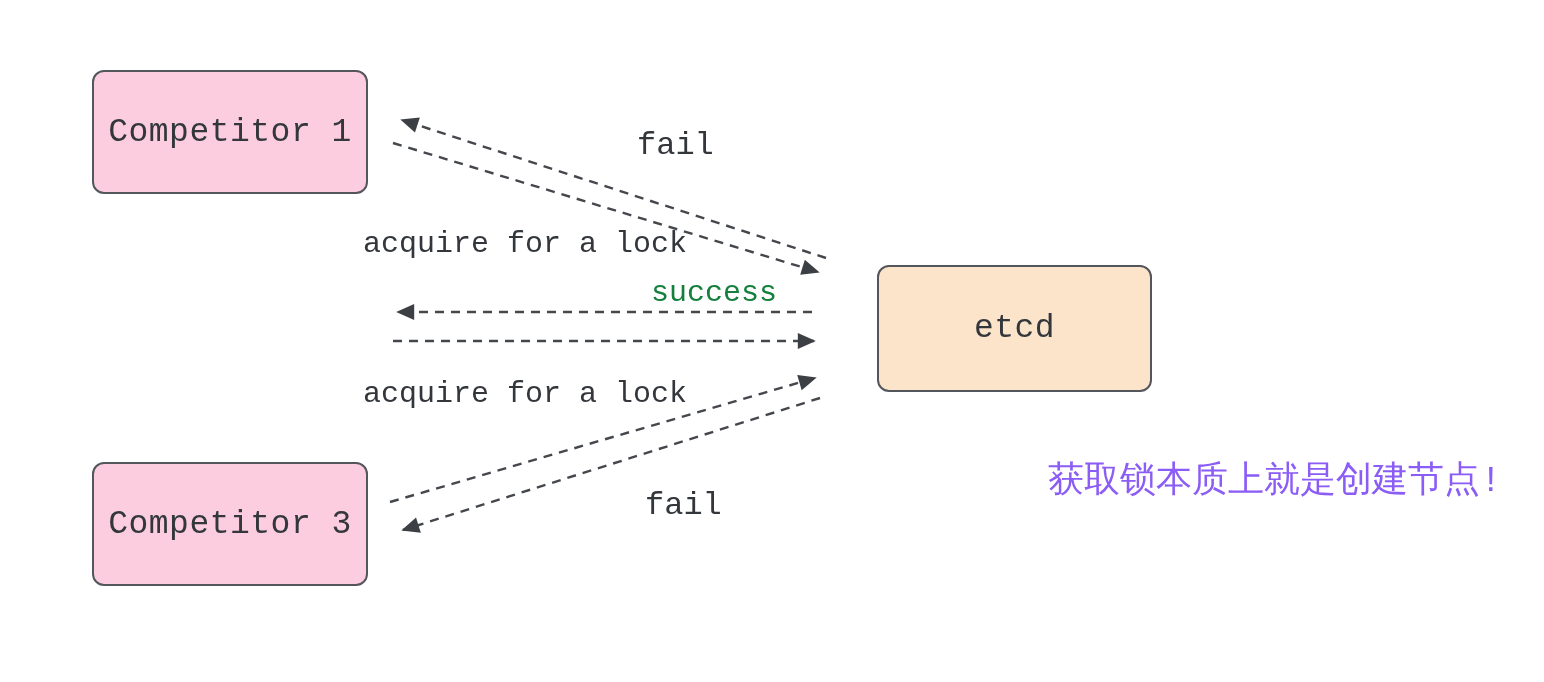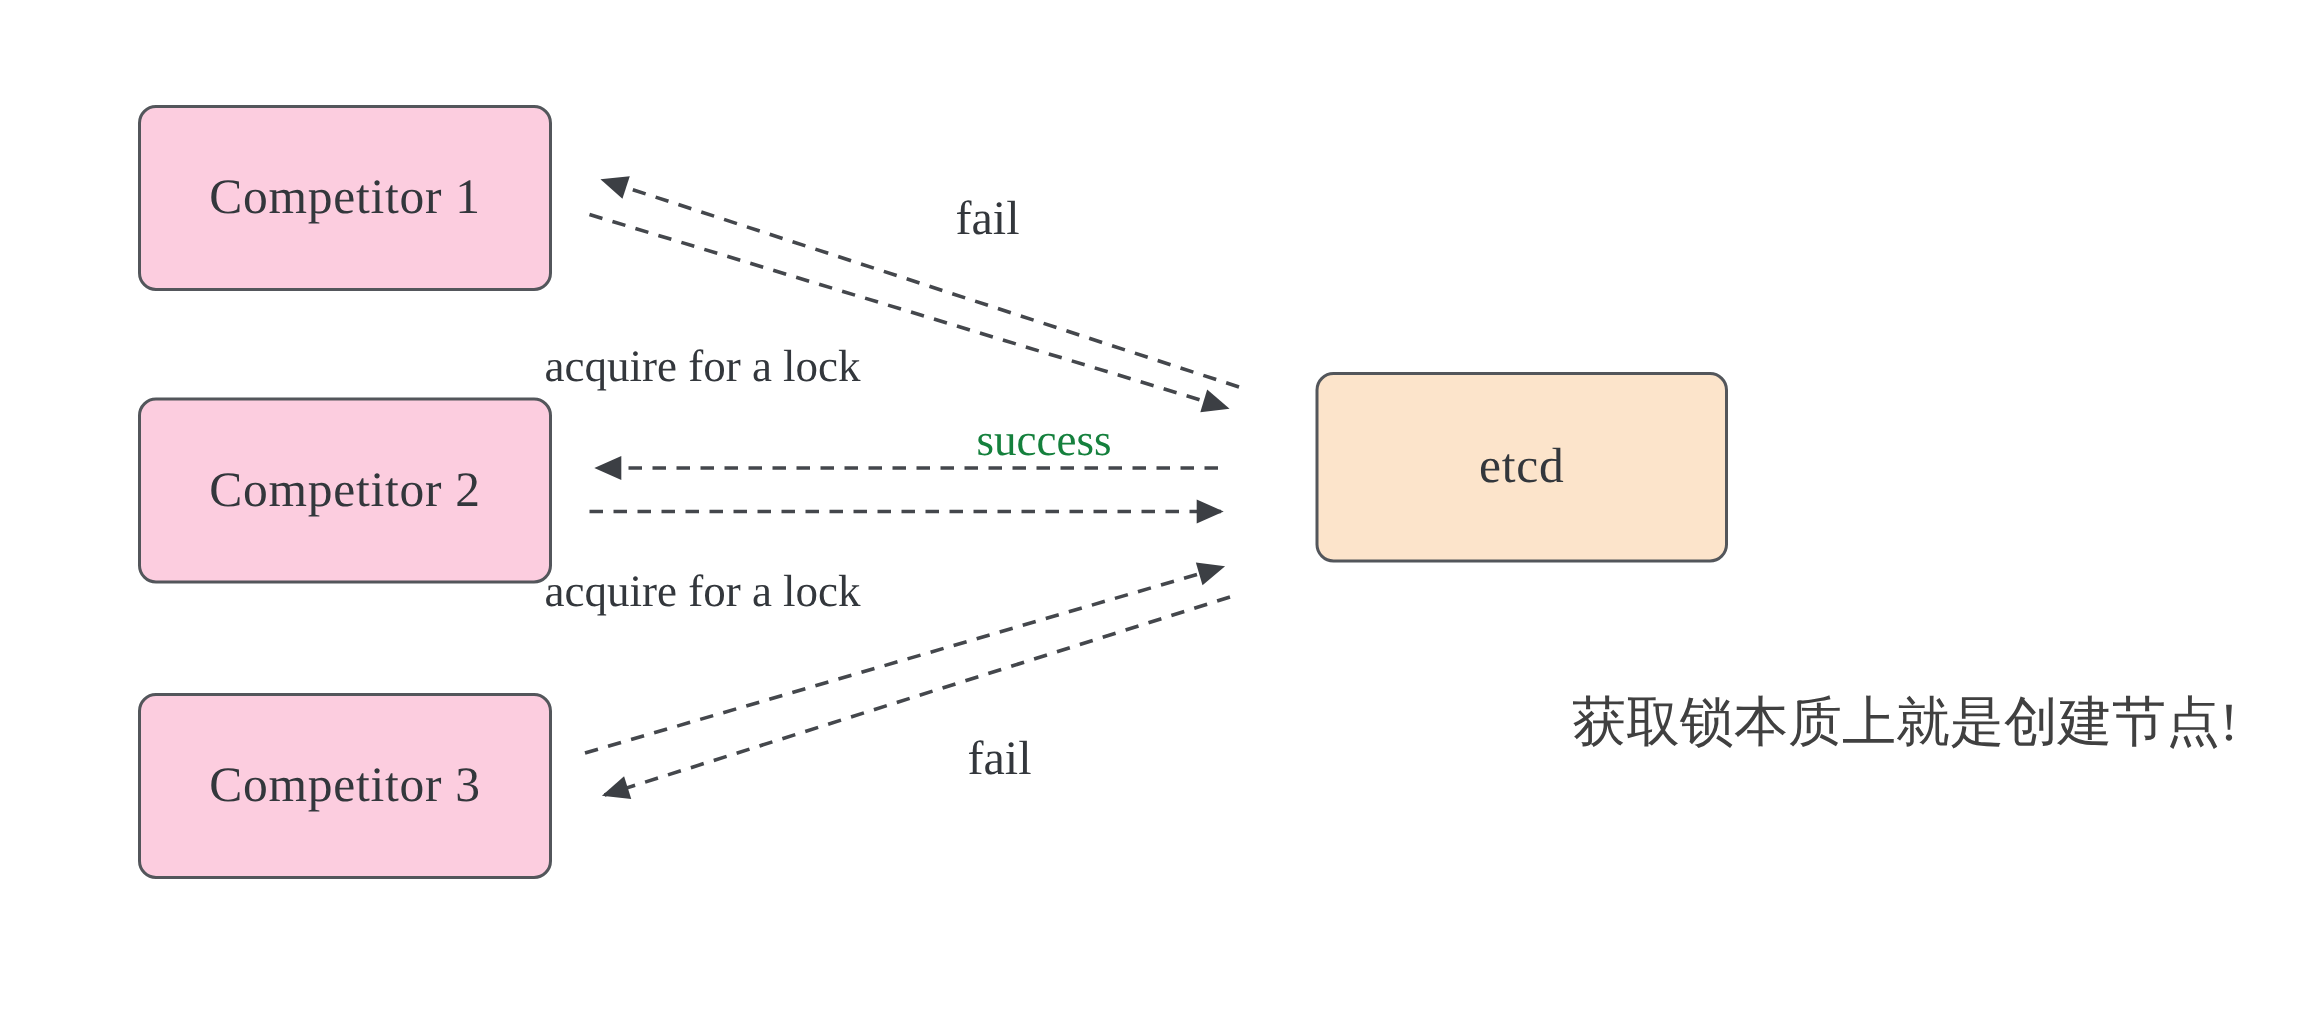--- a/index.html
+++ b/index.html
@@ -6,21 +6,21 @@
     margin: 0;
     padding: 0;
     background: #ffffff;
   }
   .canvas {
     position: relative;
     width: 1544px;
     height: 674px;
     background: #ffffff;
     overflow: hidden;
-    font-family: Liberation Serif, serif;
+    font-family: Liberation Mono, monospace;
   }
   .edges-layer {
     position: absolute;
     left: 0;
     top: 0;
     width: 1544px;
     height: 682px;
     pointer-events: none;
   }
   .edge {
@@ -68,32 +68,29 @@
       <line x1="812" y1="312" x2="398" y2="312" class="edge" marker-end="url(#arrowhead)"></line>
       <line x1="393" y1="341" x2="814" y2="341" class="edge" marker-end="url(#arrowhead)"></line>
       <line x1="390" y1="502" x2="815" y2="378" class="edge" marker-end="url(#arrowhead)"></line>
       <line x1="820" y1="398" x2="403" y2="530" class="edge" marker-end="url(#arrowhead)"></line>
     </svg>
 
   <div class="node" style="left: 92px; top: 70px; width: 276px; height: 124px; background: rgb(252, 205, 223);">
     <span>Competitor 1</span>
   </div>
 
-  <div class="node" style="left: 92px; top: 265px; width: 276px; height: 124px; background: rgb(252, 205, 223);">
-    <span>Competitor 2</span>
-  </div>
 
   <div class="node" style="left: 92px; top: 462px; width: 276px; height: 124px; background: rgb(252, 205, 223);">
     <span>Competitor 3</span>
   </div>
 
-  <div class="node" style="left: 877px; top: 248px; width: 275px; height: 127px; background: rgb(252, 228, 203);">
+  <div class="node" style="left: 877px; top: 265px; width: 275px; height: 127px; background: rgb(252, 228, 203);">
     <span>etcd</span>
   </div>
 
   <div class="label" style="left: 637px; top: 128px; font-size: 32px; color: rgb(51, 55, 60);">fail</div>
   <div class="label" style="left: 363px; top: 228px; font-size: 30px; color: rgb(51, 55, 60);">acquire for a lock</div>
   <div class="label" style="left: 651px; top: 277px; font-size: 30px; color: #15803d;">success</div>
   <div class="label" style="left: 363px; top: 378px; font-size: 30px; color: rgb(51, 55, 60);">acquire for a lock</div>
   <div class="label" style="left: 645px; top: 488px; font-size: 32px; color: rgb(51, 55, 60);">fail</div>
-  <div class="label note-red" style="left: 1048px; top: 462px; font-size: 36px; color: #404040;">获取锁本质上就是创建节点!</div>
+  <div class="label note-red" style="left: 1048px; top: 462px; font-size: 36px; color: #8b5cf6;">获取锁本质上就是创建节点!</div>
 
 </div>
 
 </body></html>

